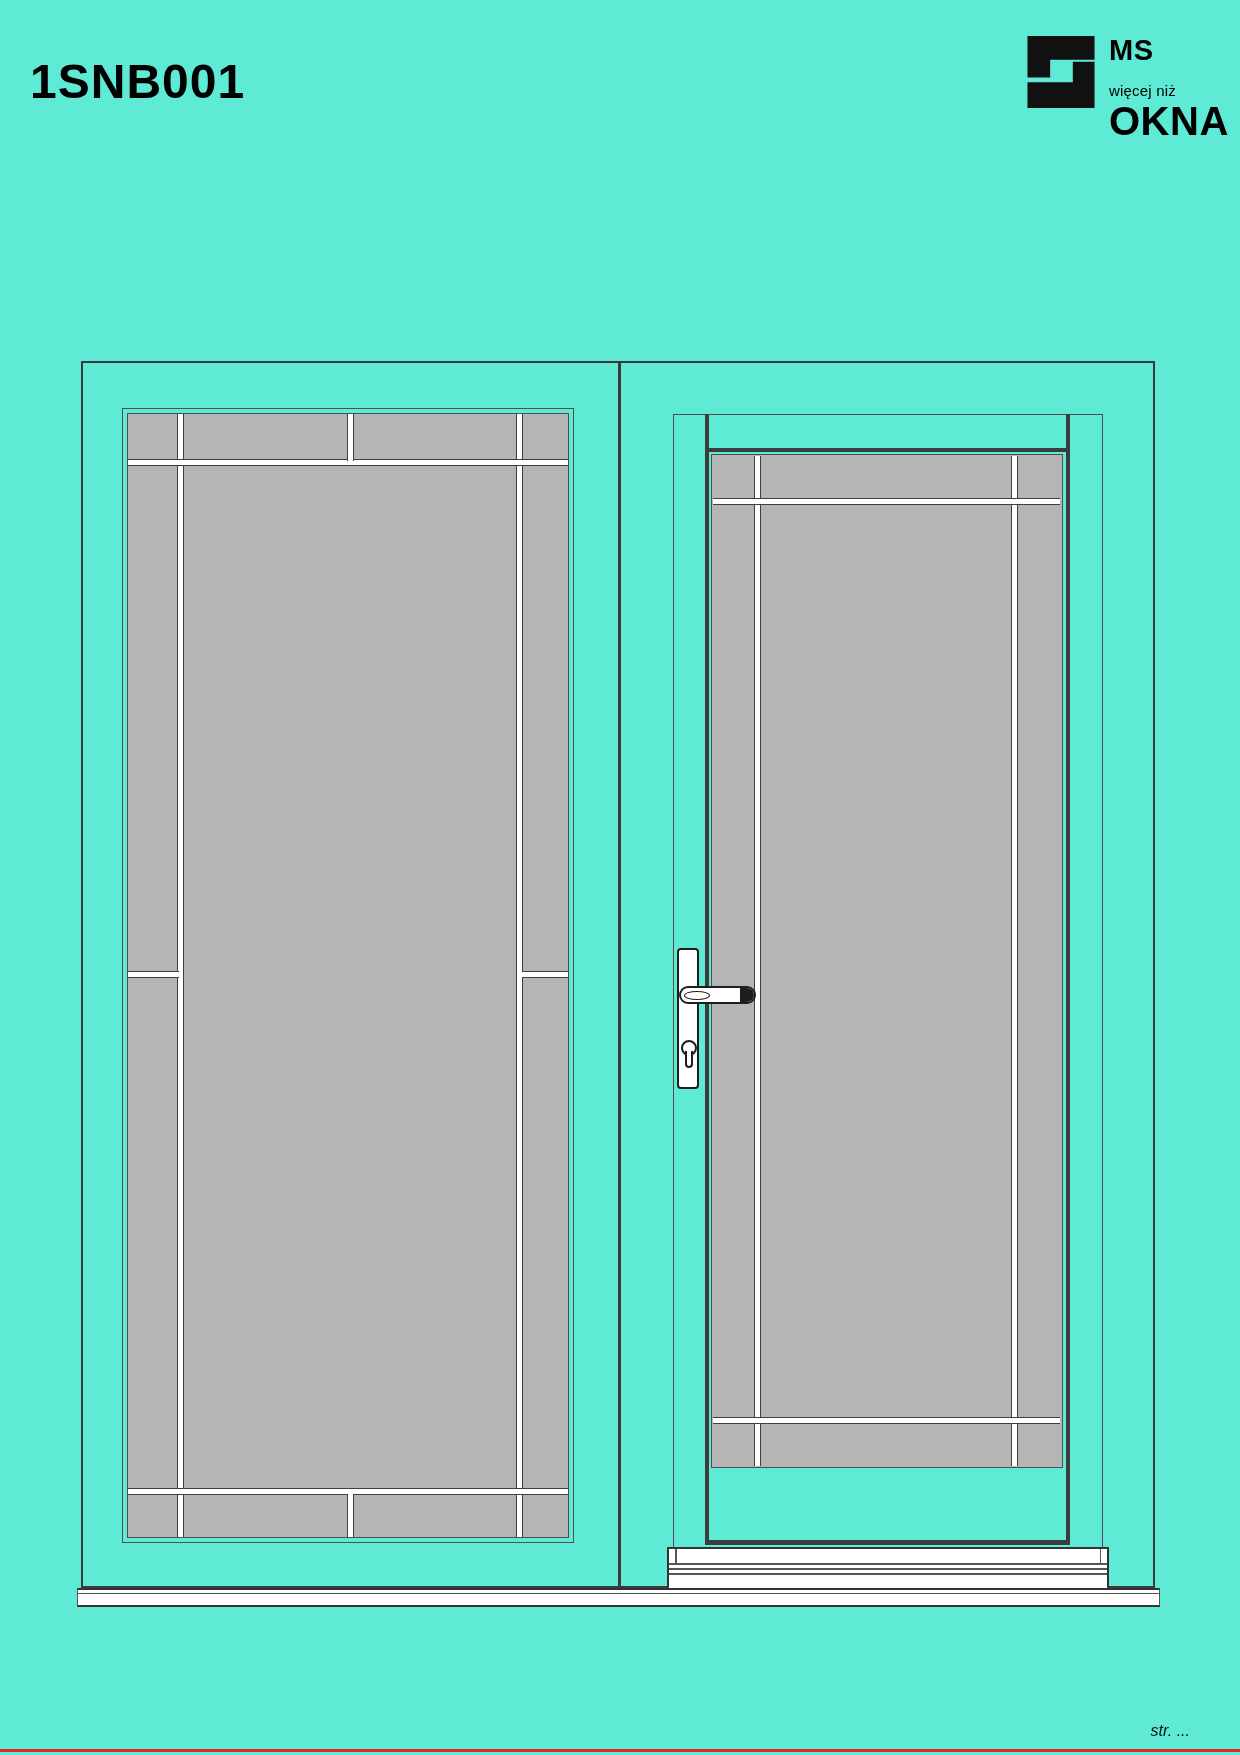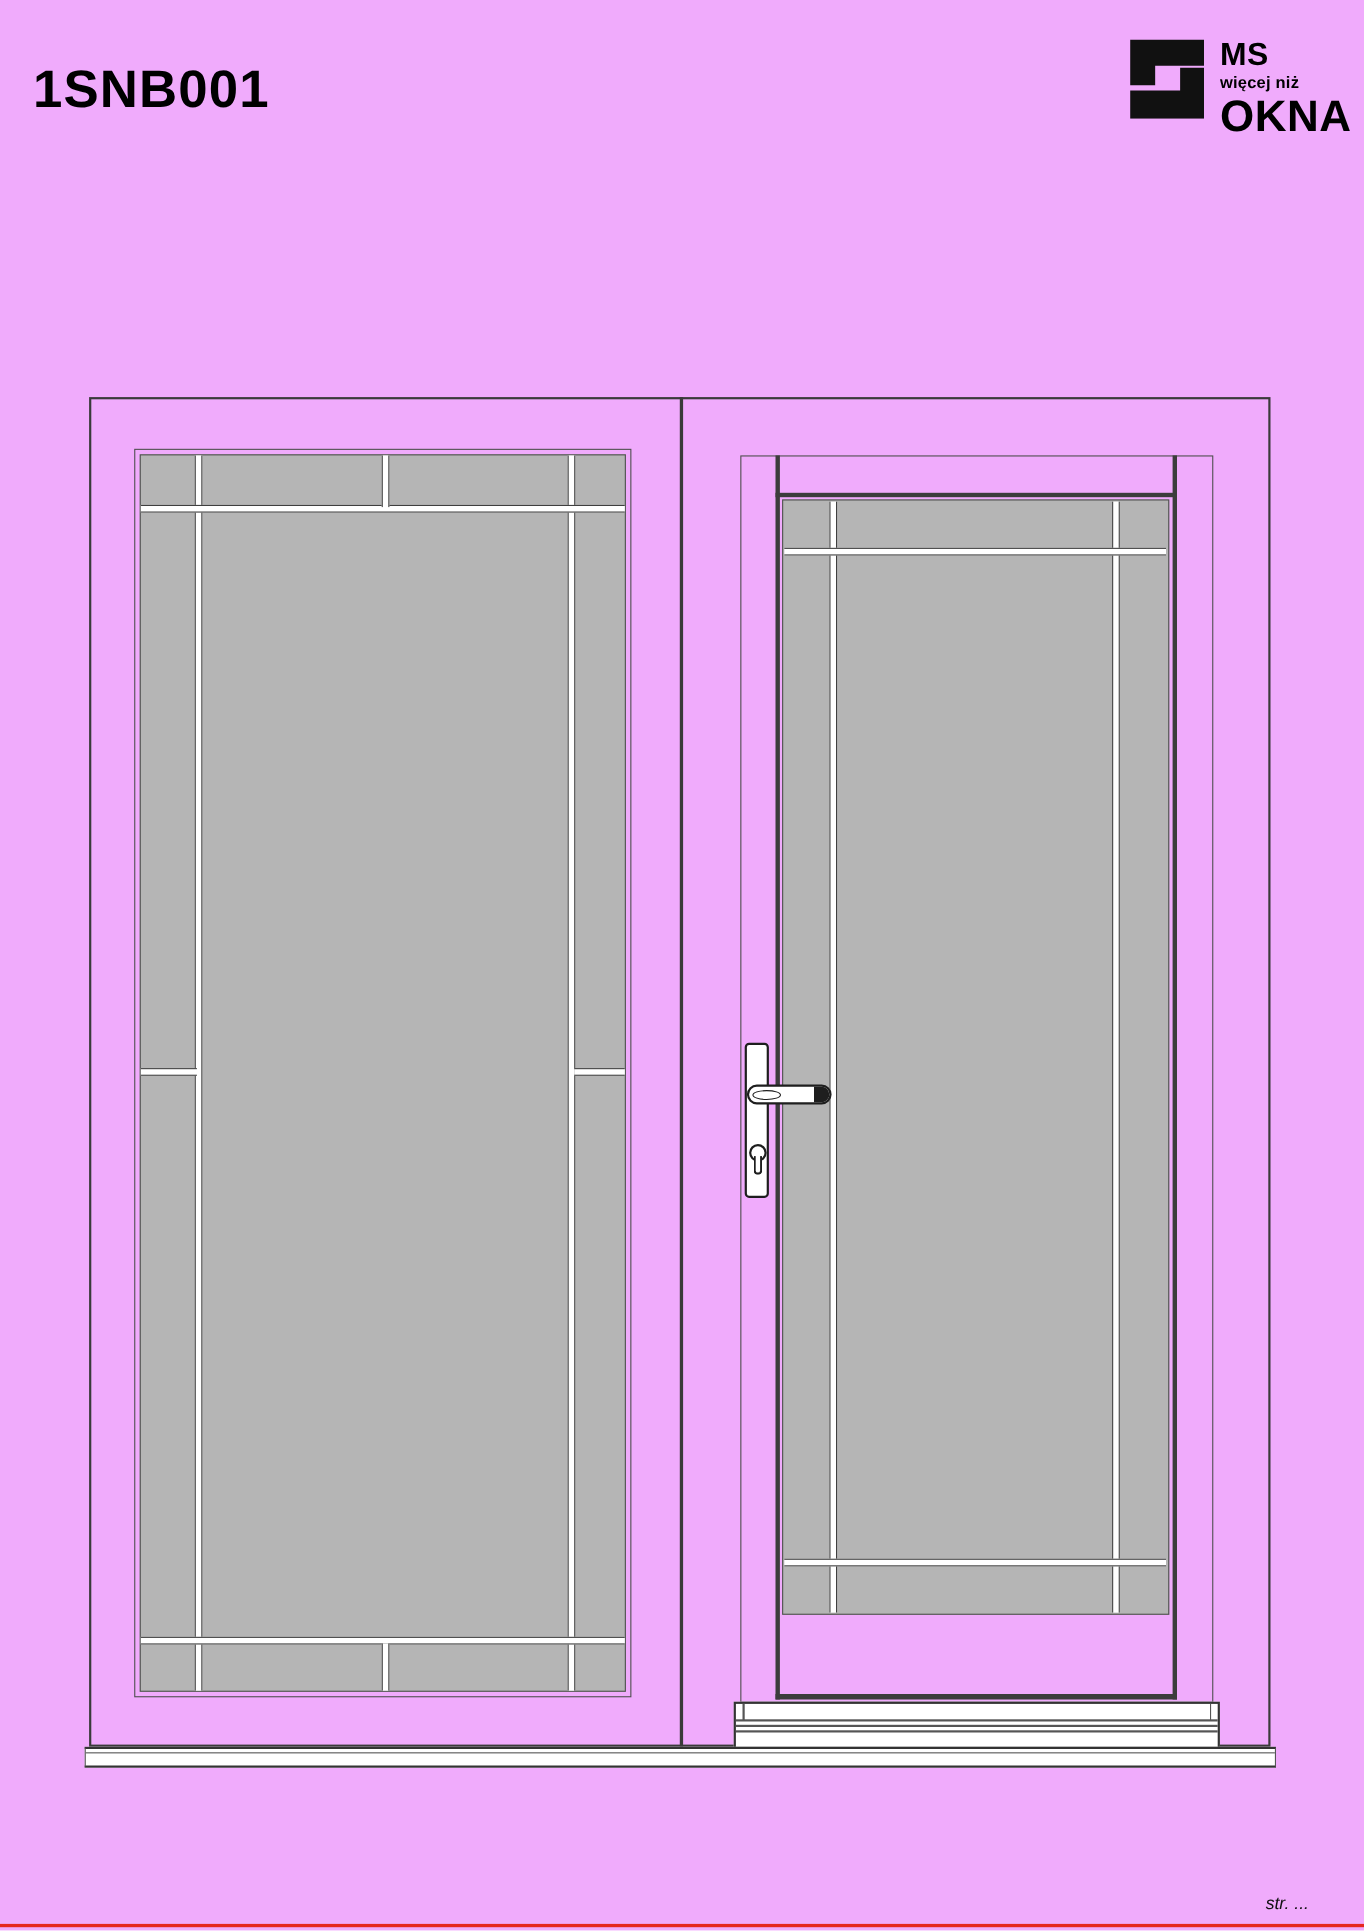--- a/index.html
+++ b/index.html
@@ -1,26 +1,26 @@
 <!DOCTYPE html>
 <html><head>
 <meta charset="utf-8">
 <style>
   html,body{margin:0;padding:0;background:#fff;}
-  .page{position:relative;width:1240px;height:1755px;background:#f0abfc;overflow:hidden;
+  .page{position:relative;width:1240px;height:1755px;background:#5eead4;overflow:hidden;
         font-family:"Liberation Sans","DejaVu Sans",sans-serif;color:#000;}
   .abs{position:absolute;box-sizing:border-box;}
 
   
   .title{left:30px;top:22px;font-size:48px;font-weight:700;letter-spacing:1px;}
   .logo{left:1026px;top:36px;display:flex;gap:13px;align-items:flex-start;}
   .logo-icon{width:70px;height:72px;display:block;}
   .logo-text{display:flex;flex-direction:column;line-height:1;}
   .logo-ms{font-size:29px;font-weight:700;letter-spacing:.5px;}
-  .logo-mid{font-size:15px;font-weight:700;letter-spacing:.2px;margin-top:3px;white-space:nowrap;}
+  .logo-mid{font-size:15px;font-weight:400;letter-spacing:.2px;margin-top:18px;white-space:nowrap;}
   .logo-okna{font-size:40px;font-weight:700;letter-spacing:.5px;margin-top:3px;}
 
   
   .frame2{border:2px solid #3a3a3a;background:transparent;}
   .hair{border:1.5px solid #4f4f4f;background:transparent;}
   .glass{background:#b5b5b5;border:1.5px solid #4f4f4f;}
   .gap{background:#3c3c3c;}
   
   .mv{width:7px;background:#fff;border-left:1.3px solid #3f3f3f;border-right:1.3px solid #3f3f3f;}
   .mh{height:7px;background:#fff;border-top:1.3px solid #3f3f3f;border-bottom:1.3px solid #3f3f3f;}

